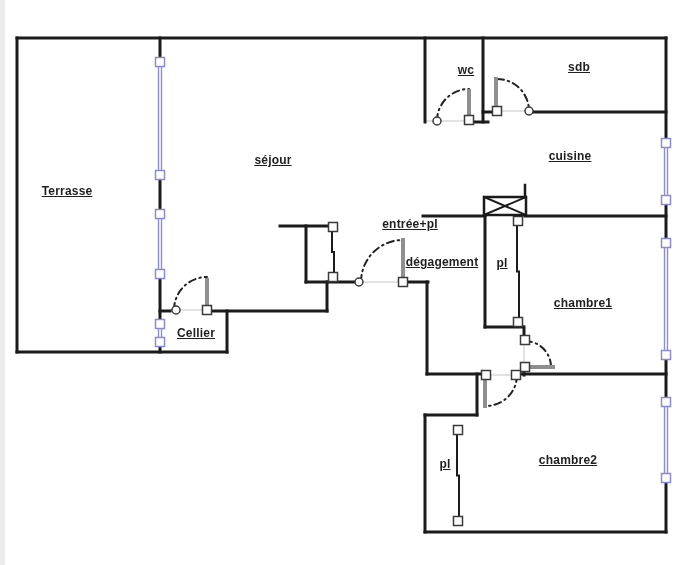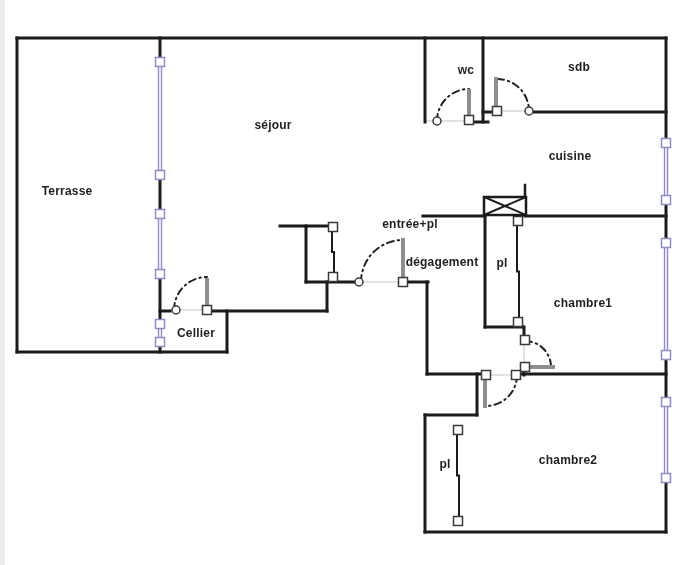--- a/index.html
+++ b/index.html
@@ -1,21 +1,21 @@
 <!DOCTYPE html>
 <html><head>
 <meta charset="utf-8">
 <style>
   html,body{margin:0;padding:0;background:#ffffff;}
   #stage{position:relative;width:685px;height:565px;background:#ffffff;overflow:hidden;
          font-family:"Liberation Sans", sans-serif;}
   #edge-strip{position:absolute;left:0;top:0;width:5px;height:565px;background:#ececec;}
   #plan{position:absolute;left:0;top:0;}
   .room-label{position:absolute;transform:translate(-50%,-50%);font-size:12px;font-weight:700;
-              color:#1f1f1f;white-space:nowrap;letter-spacing:.2px;}
+              color:#1f1f1f;white-space:nowrap;letter-spacing:.2px;text-decoration:underline;}
 </style>
 </head>
 <body>
 
 <div id="stage">
   <div id="edge-strip"></div>
   <svg id="plan" width="685" height="565" viewBox="0 0 685 565">
       <line x1="427" y1="121" x2="466" y2="121" stroke="#d8d8d8" stroke-width="1.5" stroke-linecap="square"></line>
       <line x1="497" y1="111" x2="529" y2="111" stroke="#d8d8d8" stroke-width="1.5" stroke-linecap="square"></line>
       <line x1="170" y1="310" x2="207" y2="310" stroke="#d8d8d8" stroke-width="1.5" stroke-linecap="square"></line>
@@ -119,21 +119,21 @@
       <line x1="485" y1="376" x2="485" y2="406" stroke="#8f8f8f" stroke-width="4" stroke-linecap="square"></line>
       <rect x="481.5" y="370.5" width="9" height="9" fill="#ffffff" stroke="#3a3a3a" stroke-width="1.5"></rect>
       <rect x="511.5" y="370.5" width="9" height="9" fill="#ffffff" stroke="#3a3a3a" stroke-width="1.5"></rect>
       <rect x="484" y="197" width="42" height="18" fill="#ffffff" stroke="#1b1b1b" stroke-width="2.5"></rect>
       <line x1="484" y1="197" x2="526" y2="215" stroke="#1b1b1b" stroke-width="2" stroke-linecap="square"></line>
       <line x1="484" y1="215" x2="526" y2="197" stroke="#1b1b1b" stroke-width="2" stroke-linecap="square"></line>
       <line x1="525" y1="185" x2="525" y2="197" stroke="#1b1b1b" stroke-width="2.5" stroke-linecap="square"></line>
     </svg>
   <div id="labels">
       <div class="room-label" style="left: 67px; top: 191px;">Terrasse</div>
-      <div class="room-label" style="left: 273px; top: 125px;">séjour</div>
+      <div class="room-label" style="left: 273px; top: 160px;">séjour</div>
       <div class="room-label" style="left: 466px; top: 70px;">wc</div>
       <div class="room-label" style="left: 579px; top: 67px;">sdb</div>
       <div class="room-label" style="left: 570px; top: 156px; text-align: center;">cuisine</div>
       <div class="room-label" style="left: 374px; top: 224px; margin-left: 36px;">entrée+pl</div>
       <div class="room-label" style="left: 442px; top: 262px;">dégagement</div>
       <div class="room-label" style="left: 502px; top: 263px;">pl</div>
       <div class="room-label" style="left: 583px; top: 296px; margin-top: 7px;">chambre1</div>
       <div class="room-label" style="left: 196px; top: 333px;">Cellier</div>
       <div class="room-label" style="left: 568px; top: 460px;">chambre2</div>
       <div class="room-label" style="left: 445px; top: 464px;">pl</div>

